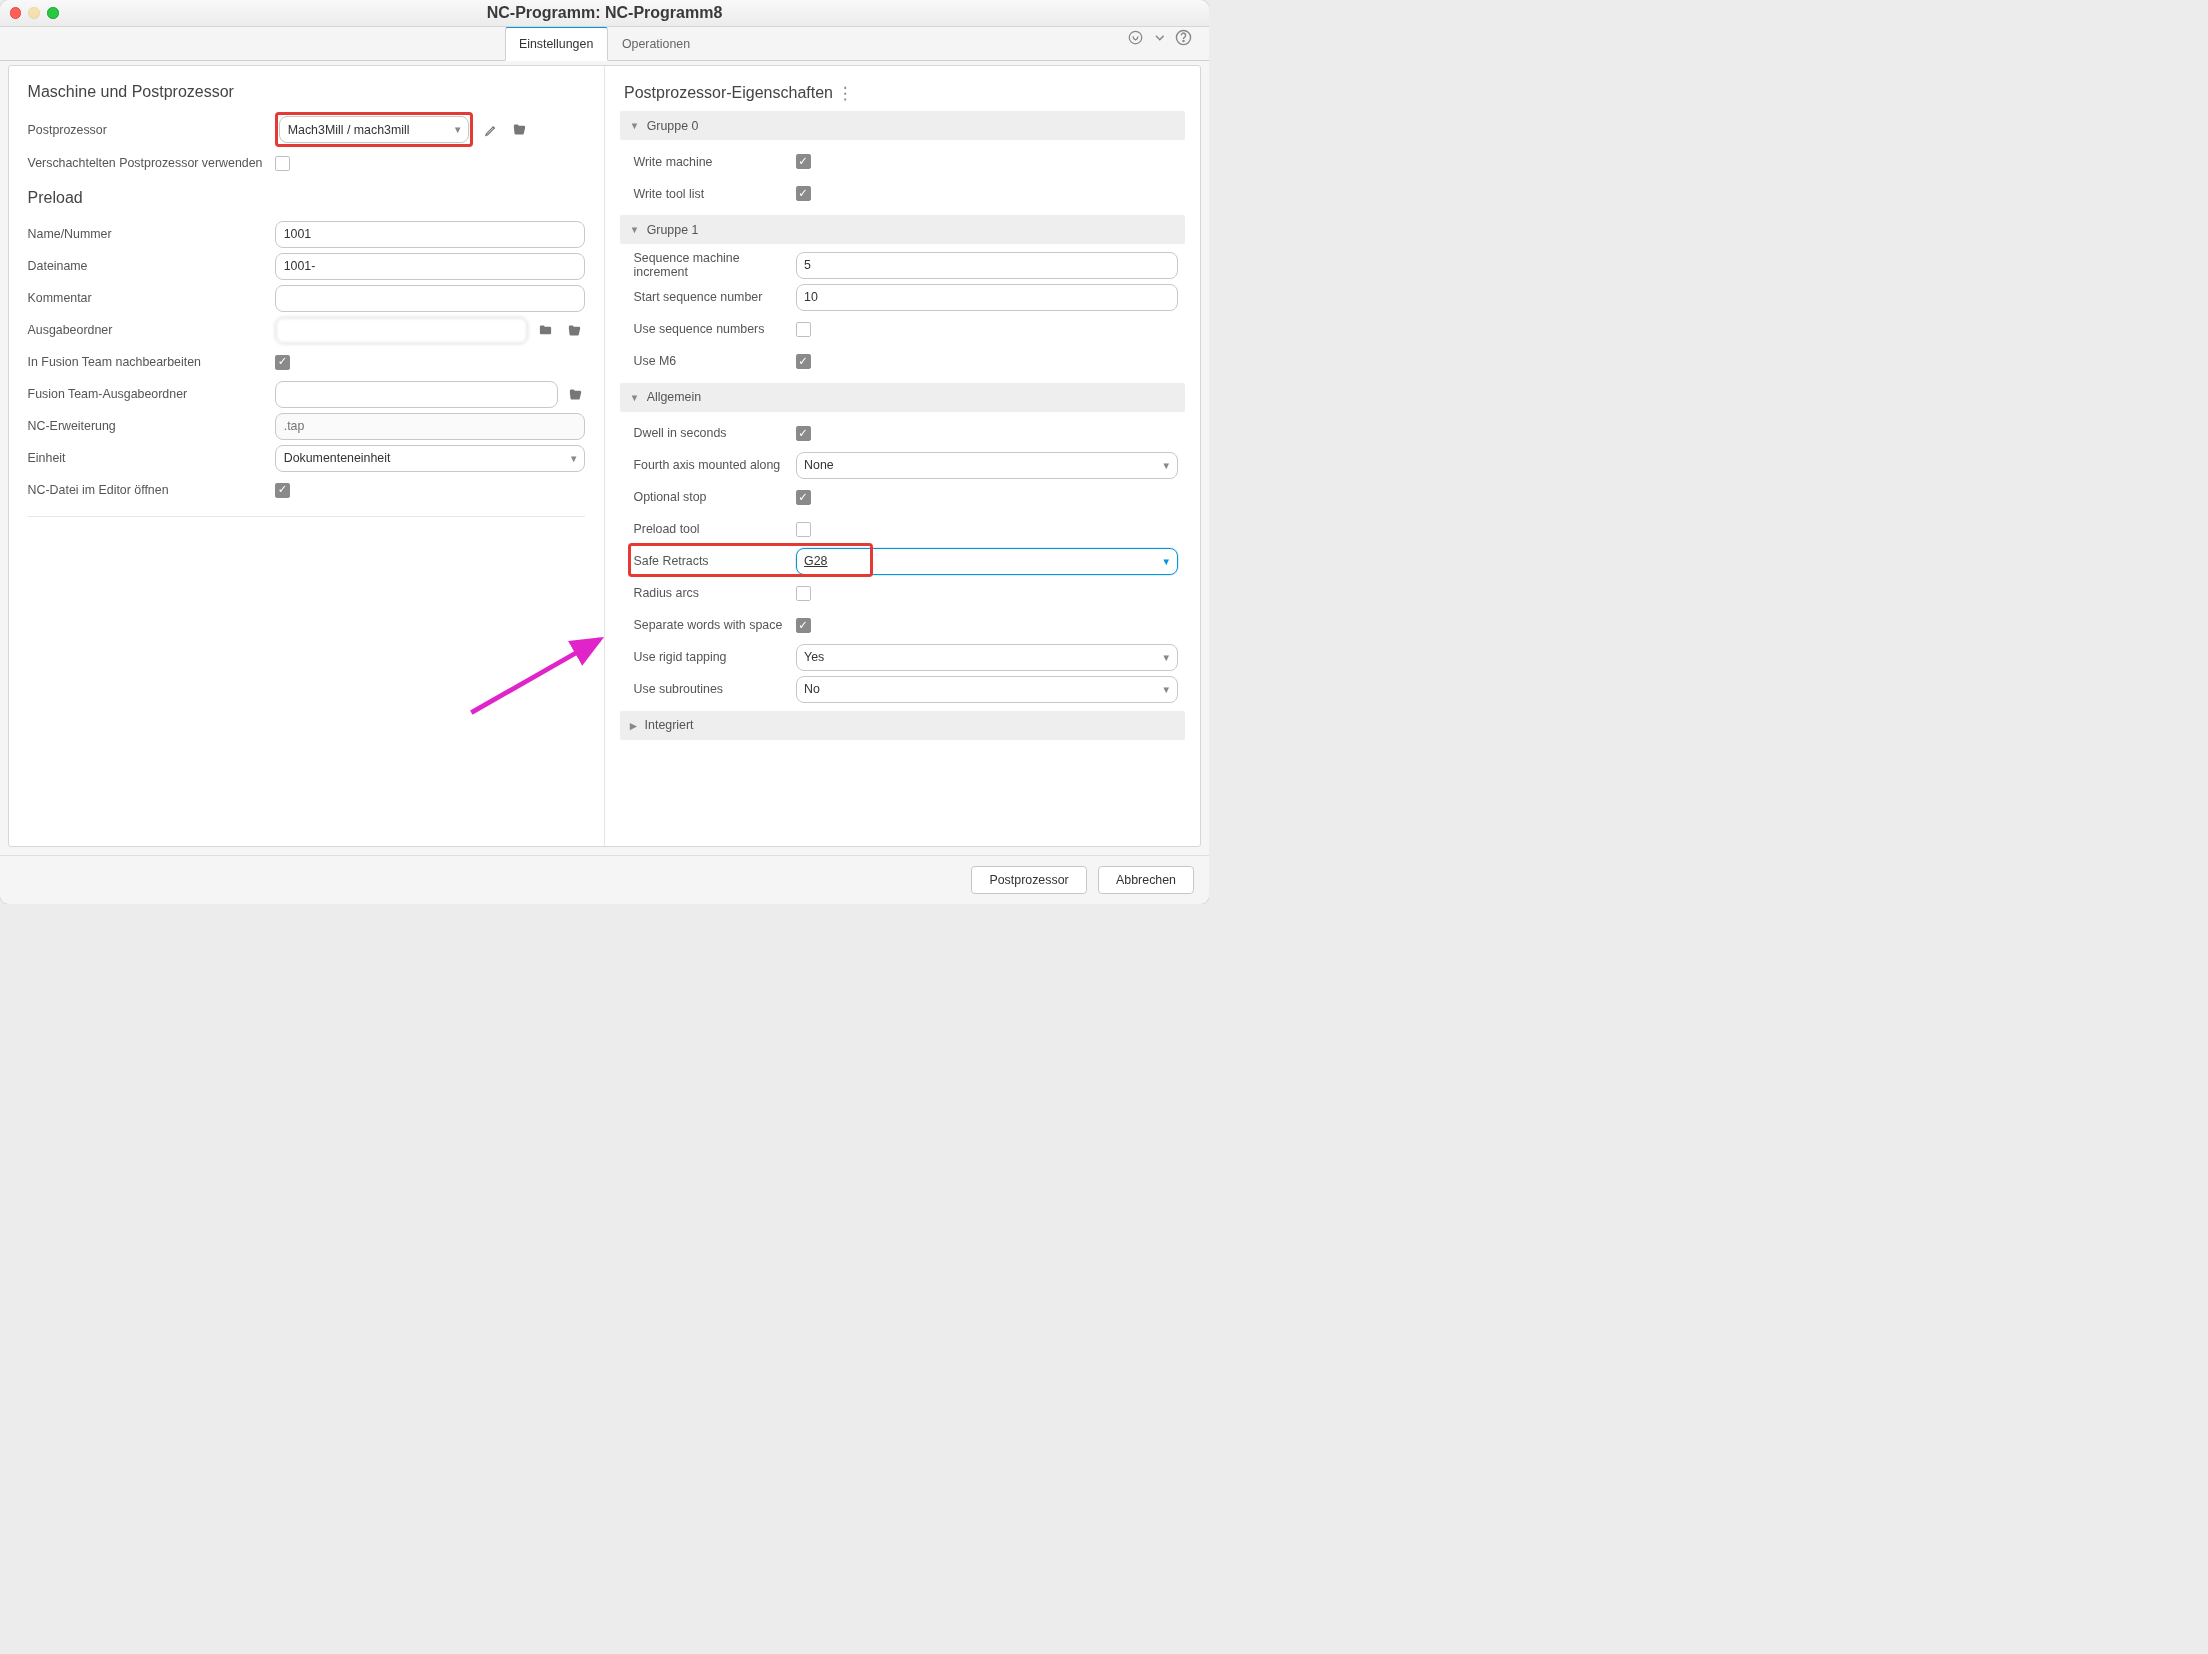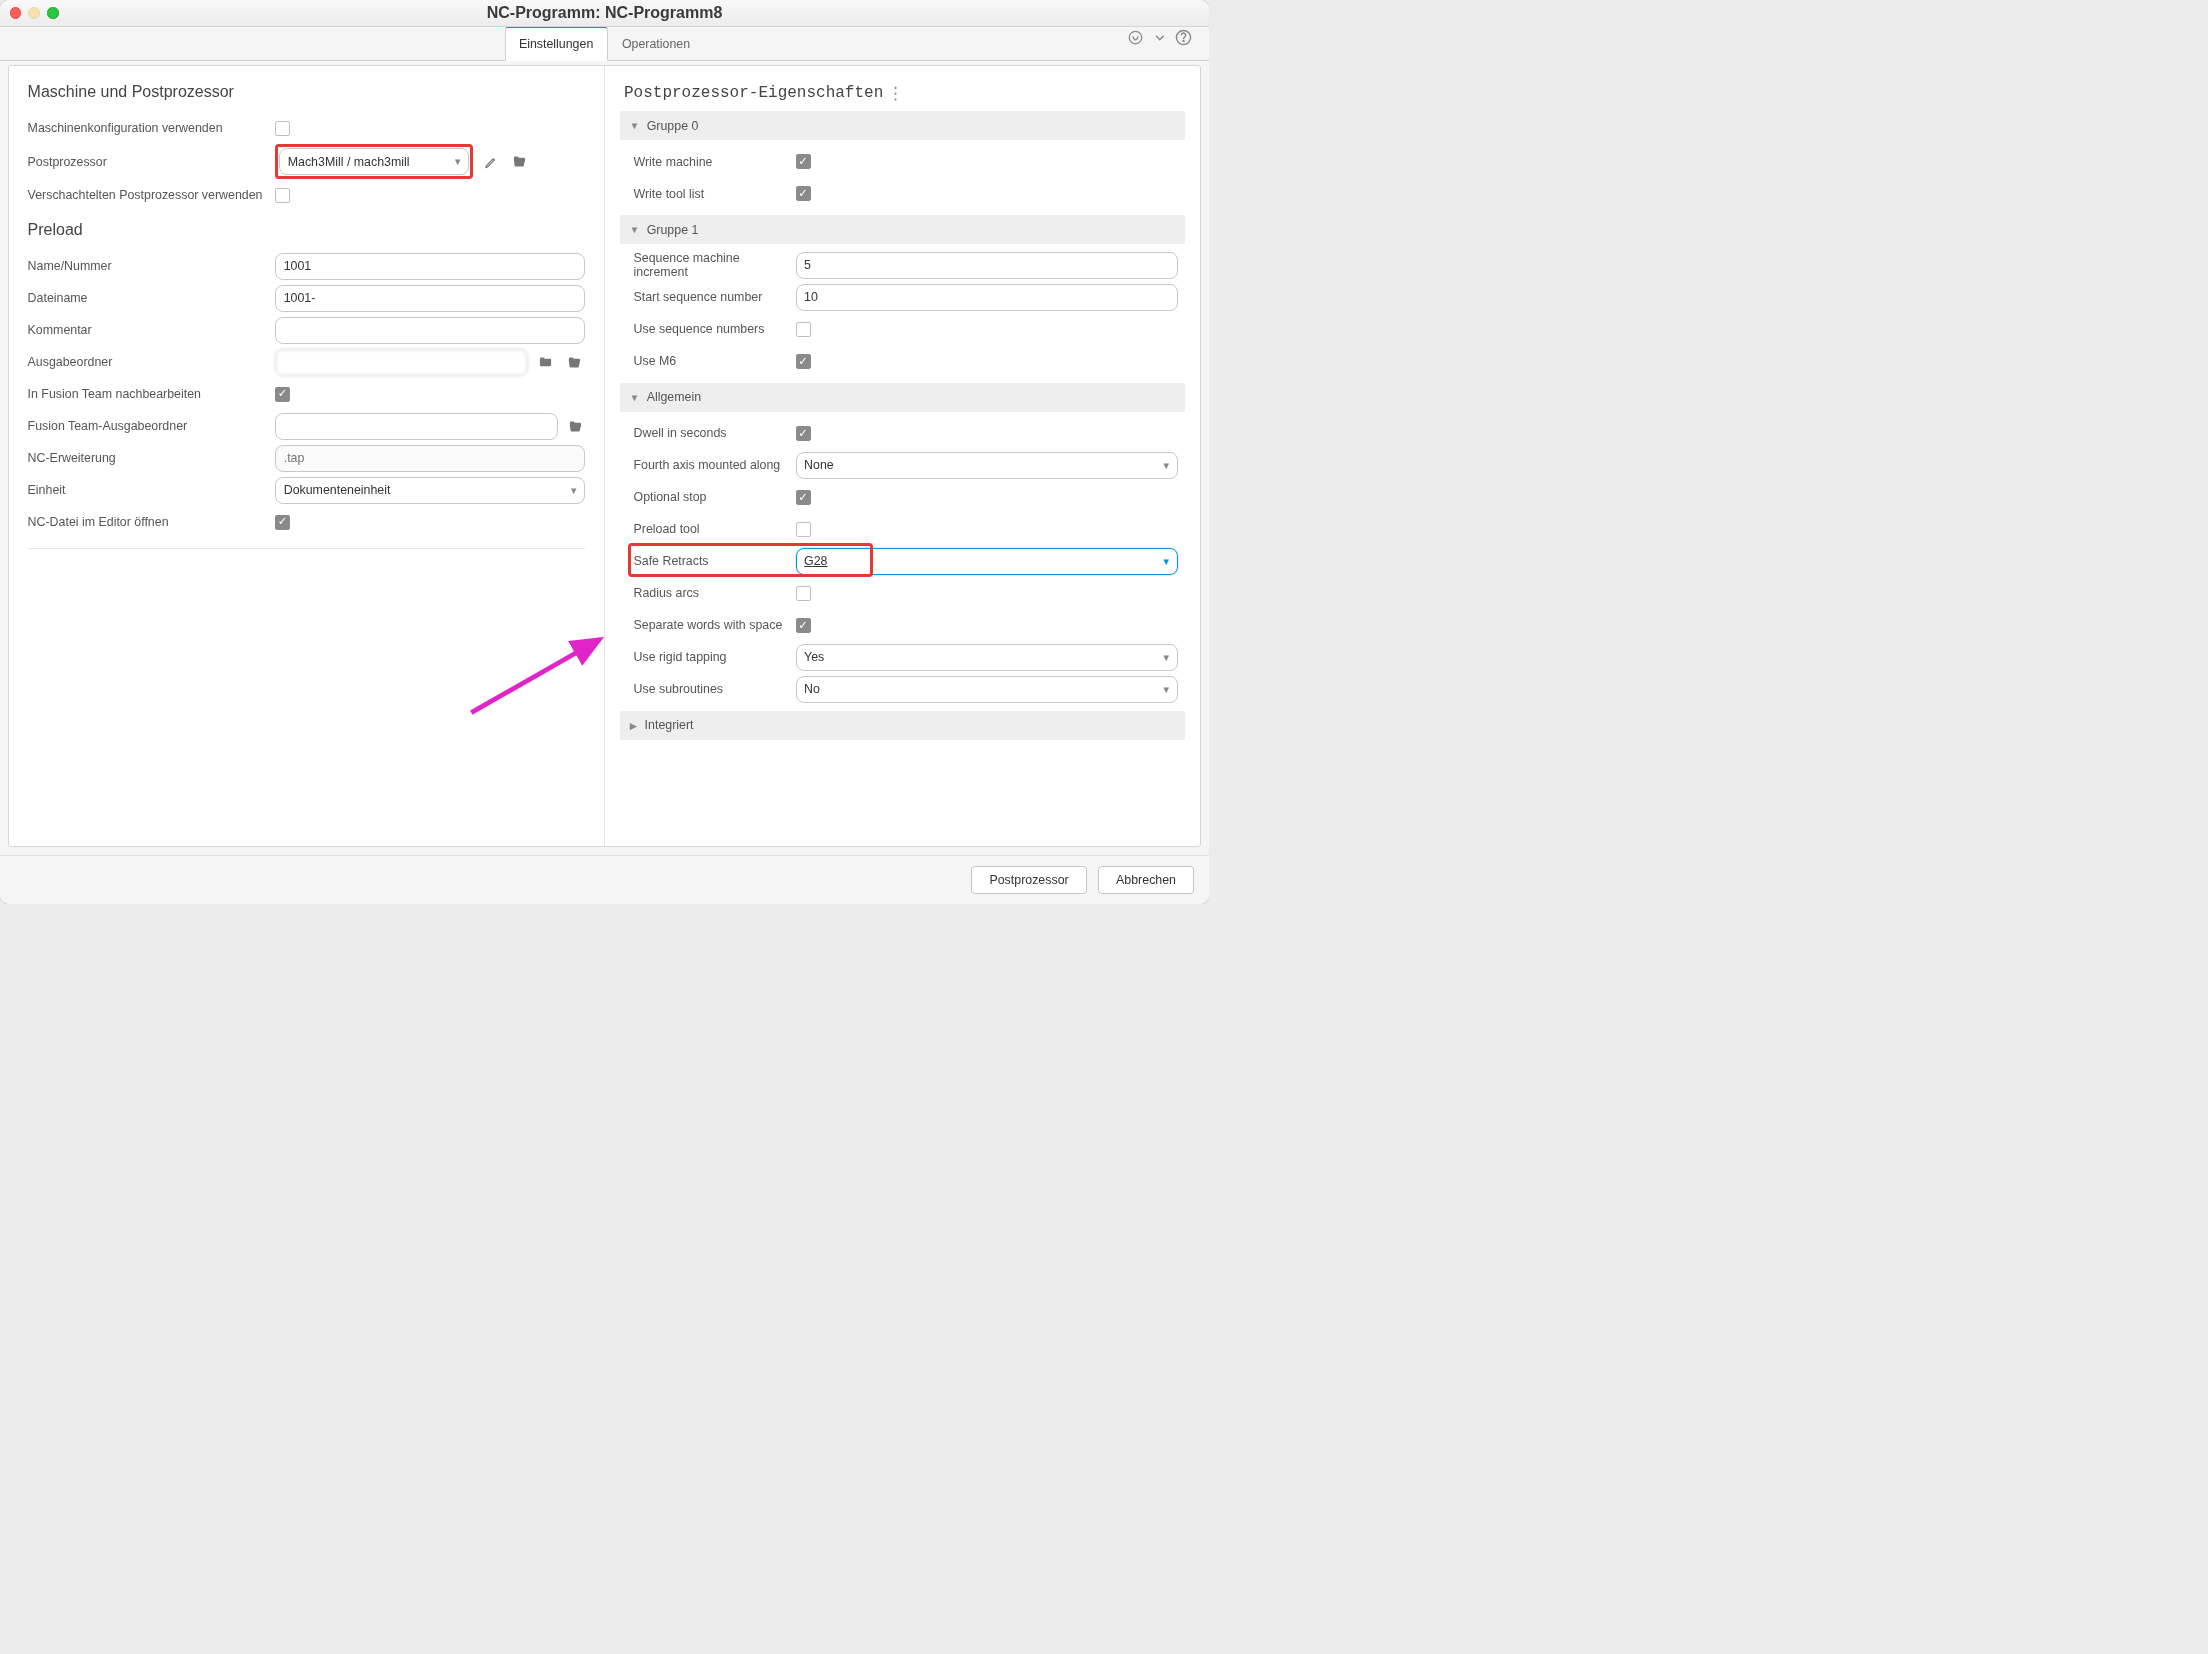--- a/index.html
+++ b/index.html
@@ -121,21 +121,21 @@
   padding: 0 9.5px;
   font-size: 12.4px; color:#555;
   margin: 5.7px -3.8px;
   border-radius: 1.9px;
   cursor:pointer;
 }
 .tri { font-size: 9.5px; color:#888; }
 .prop-row { display:flex; align-items:center; min-height:32px; padding-left: 9.5px;}
 .prop-row .plabel { width: 162px; font-size:12.4px; color:#555; }
 .prop-row .pcontrol { flex:1; padding-right:3.8px; display:flex; align-items:center;}
-.right-head { display:flex; align-items:center; margin-bottom: 7.6px; font-family: Liberation Mono, monospace;}
+.right-head { display:flex; align-items:center; margin-bottom: 7.6px;}
 .kebab { font-size:17px; color:#888; cursor:pointer; padding:0 3.8px;}
 .highlight-red {
   border: 3.8px solid #e53935;
   border-radius: 3.8px;
   padding: 1px;
 }
 .highlight-red-abs {
   position: absolute;
   border: 3.8px solid #e53935;
   border-radius: 3.8px;
@@ -211,26 +211,20 @@
       </span>
     </div>
   </div>
 
   <div class="pane-wrap">
   <div class="content">
 
     <div class="pane left">
       <div class="section-title">Maschine und Postprozessor</div>
 
-      <div class="row">
-        <div class="label">Maschinenkonfiguration verwenden</div>
-        <div class="control">
-              <span class="checkbox"></span>
-            </div>
-      </div>
 
       <div class="row" style="position:relative;">
         <div class="label">Postprozessor</div>
         <div class="control">
           <span class="highlight-red" style="display:inline-flex;">
             <div class="select" style="width:190px;">
               <span>Mach3Mill / mach3mill</span>
               <span class="caret">▼</span>
             </div>
           </span>

